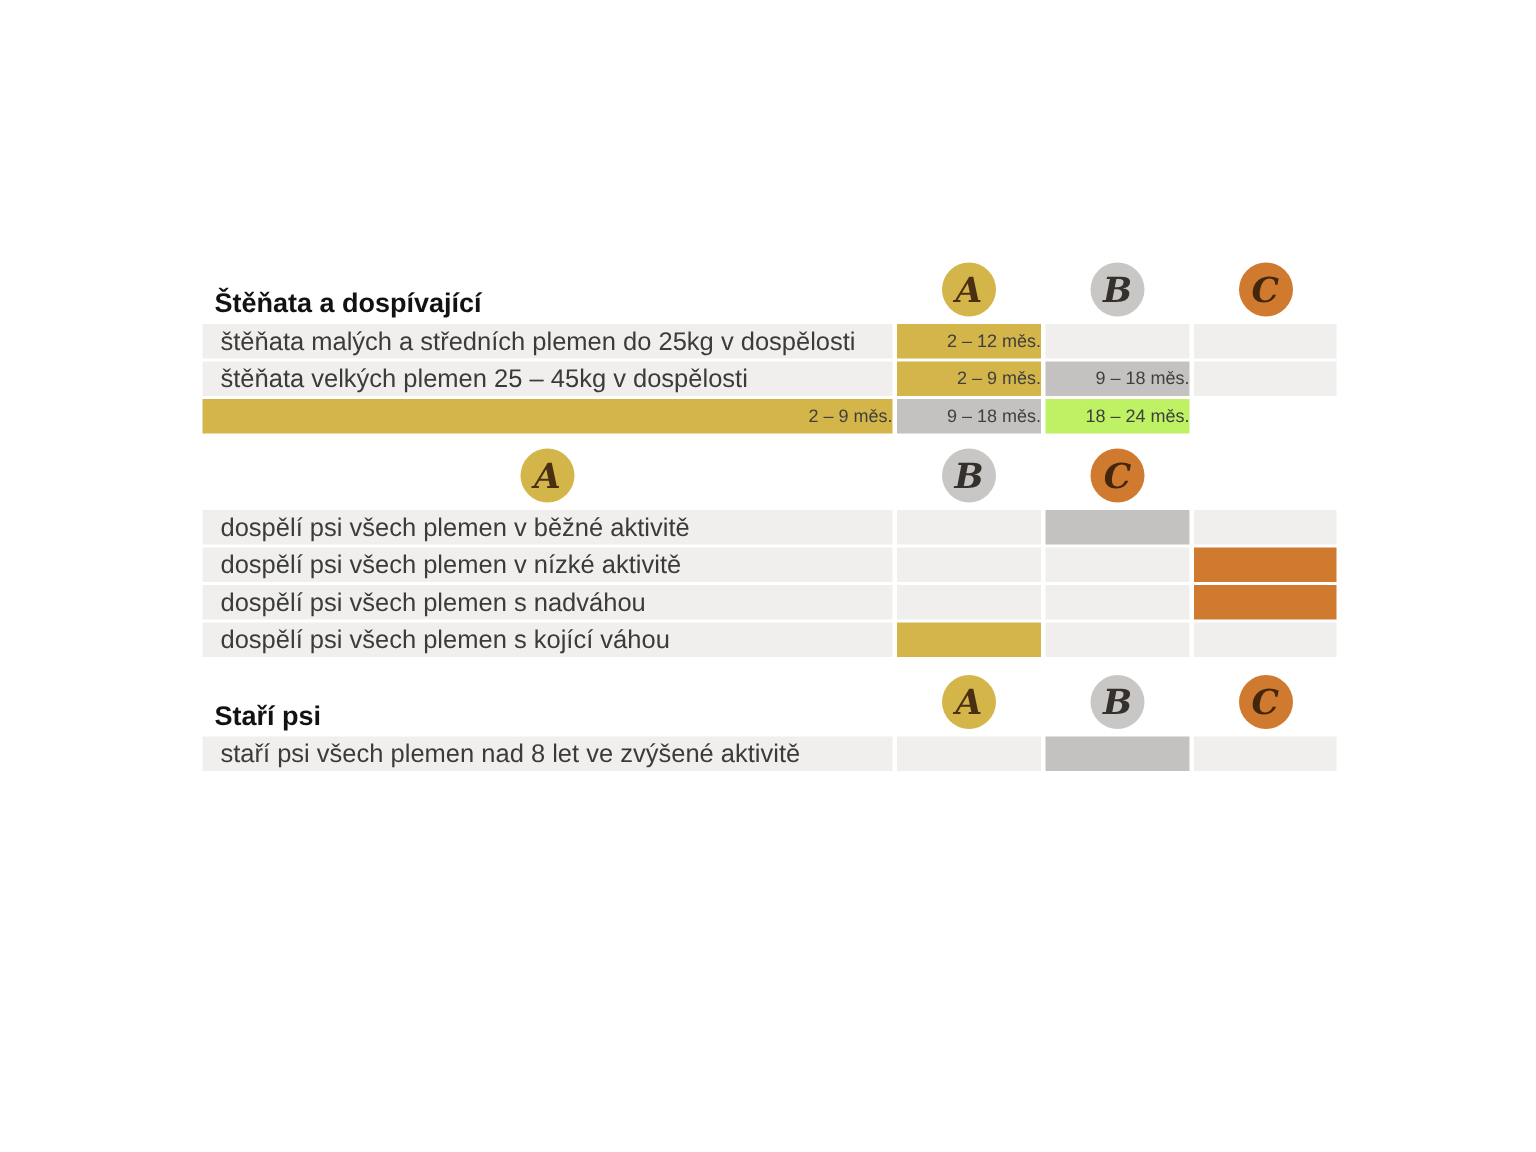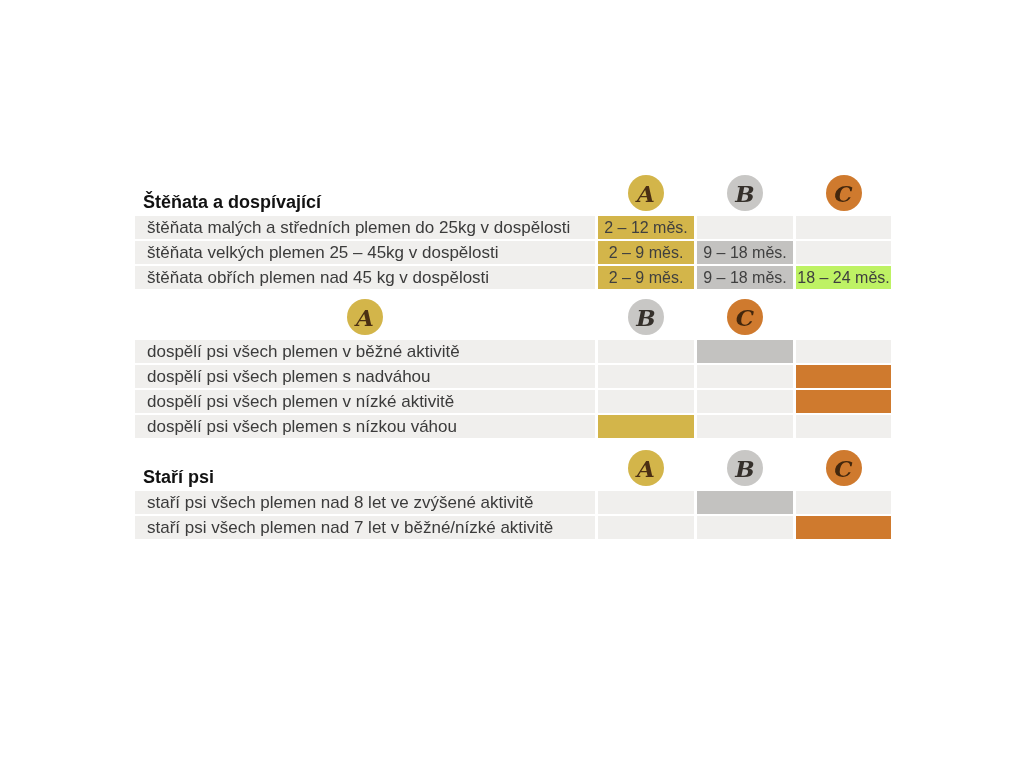--- a/index.html
+++ b/index.html
@@ -70,24 +70,24 @@
     background: #f0efed;
     font-size: 17px;
     color: #3b3b3b;
     line-height: 23px;
     padding-left: 12px;
     white-space: nowrap;
     overflow: hidden;
   }
   .cell {
     background: #f0efed;
-    font-size: 16px;
+    font-size: 12px;
     color: #3f3f3f;
     line-height: 23px;
-    text-align: center;
+    text-align: right;
     white-space: nowrap;
     overflow: hidden;
   }
 </style>
 </head>
 <body>
 
 <div class="canvas">
   <div class="table">
       <div class="section">
@@ -109,21 +109,20 @@
           <div class="cell"></div>
           <div class="cell"></div>
         </div>
         <div class="grid-row row">
           <div class="label-cell">štěňata velkých plemen 25 – 45kg v dospělosti</div>
           <div class="cell" style="background: rgb(211, 181, 74);">2 – 9 měs.</div>
           <div class="cell" style="background: rgb(195, 194, 192);">9 – 18 měs.</div>
           <div class="cell"></div>
         </div>
         <div class="grid-row row">
-          <div class="label-cell">štěňata obřích plemen nad 45 kg v dospělosti</div>
           <div class="cell" style="background: rgb(211, 181, 74);">2 – 9 měs.</div>
           <div class="cell" style="background: rgb(195, 194, 192);">9 – 18 měs.</div>
           <div class="cell" style="background: #bef264;">18 – 24 měs.</div>
         </div>
       </div>
       <div class="section">
         <div class="grid-row section-header">
           <div class="circle-wrap">
             <div class="circle" style="background: rgb(211, 181, 74); color: rgb(75, 47, 19);">A</div>
           </div>
@@ -134,33 +133,33 @@
             <div class="circle" style="background: rgb(207, 122, 46); color: rgb(67, 39, 13);">C</div>
           </div>
         </div>
         <div class="grid-row row">
           <div class="label-cell">dospělí psi všech plemen v běžné aktivitě</div>
           <div class="cell"></div>
           <div class="cell" style="background: rgb(195, 194, 192);"></div>
           <div class="cell"></div>
         </div>
         <div class="grid-row row">
+          <div class="label-cell">dospělí psi všech plemen v nízké aktivitě</div>
+          <div class="cell"></div>
+          <div class="cell"></div>
+          <div class="cell" style="background: rgb(207, 122, 46);"></div>
+        </div>
+        <div class="grid-row row">
           <div class="label-cell">dospělí psi všech plemen s nadváhou</div>
           <div class="cell"></div>
           <div class="cell"></div>
           <div class="cell" style="background: rgb(207, 122, 46);"></div>
         </div>
         <div class="grid-row row">
-          <div class="label-cell">dospělí psi všech plemen v nízké aktivitě</div>
-          <div class="cell"></div>
-          <div class="cell"></div>
-          <div class="cell" style="background: rgb(207, 122, 46);"></div>
-        </div>
-        <div class="grid-row row">
-          <div class="label-cell">dospělí psi všech plemen s nízkou váhou</div>
+          <div class="label-cell">dospělí psi všech plemen s kojící váhou</div>
           <div class="cell" style="background: rgb(211, 181, 74);"></div>
           <div class="cell"></div>
           <div class="cell"></div>
         </div>
       </div>
       <div class="section">
         <div class="grid-row section-header">
           <div class="section-title">Staří psi</div>
           <div class="circle-wrap">
             <div class="circle" style="background: rgb(211, 181, 74); color: rgb(75, 47, 19);">A</div>
@@ -171,21 +170,15 @@
           <div class="circle-wrap">
             <div class="circle" style="background: rgb(207, 122, 46); color: rgb(67, 39, 13);">C</div>
           </div>
         </div>
         <div class="grid-row row">
           <div class="label-cell">staří psi všech plemen nad 8 let ve zvýšené aktivitě</div>
           <div class="cell"></div>
           <div class="cell" style="background: rgb(195, 194, 192);"></div>
           <div class="cell"></div>
         </div>
-        <div class="grid-row row">
-          <div class="label-cell">staří psi všech plemen nad 7 let v běžné/nízké aktivitě</div>
-          <div class="cell"></div>
-          <div class="cell"></div>
-          <div class="cell" style="background: rgb(207, 122, 46);"></div>
-        </div>
       </div>
     </div>
 </div>
 
 </body></html>

